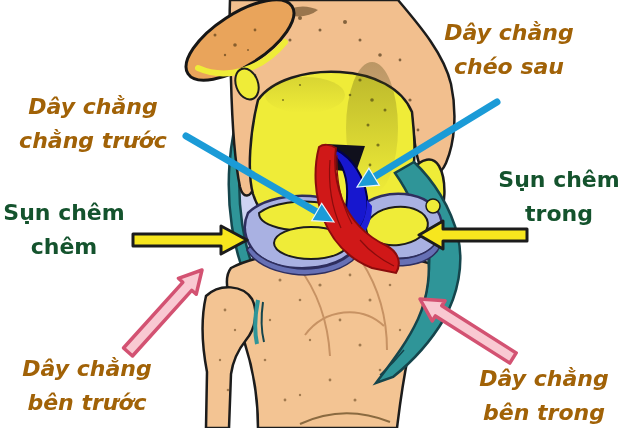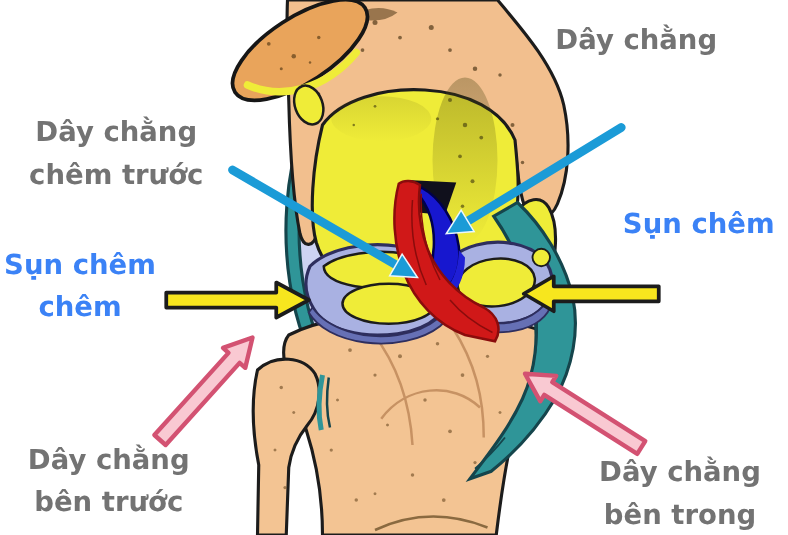--- a/index.html
+++ b/index.html
@@ -12,22 +12,22 @@
   }
   #anatomy{position:absolute;left:0;top:0;}
   .label{
     position:absolute;
     text-align:center;
     font-weight:bold;
     font-size:22px;
     line-height:34px;
     white-space:nowrap;
   }
-  .label.dark{color:#737373;}
-  .label.red{color:#3b82f6;}
+  .label.dark{color:#a16207;font-style:italic;}
+  .label.red{color:#14532d;}
   .label div{white-space:nowrap;}
 </style>
 </head>
 <body>
 
 <div id="stage">
 
   <svg id="anatomy" width="630" height="428" viewBox="0 0 630 428">
     <defs>
       <linearGradient id="shadeY" x1="0" y1="0" x2="0" y2="1">
@@ -192,34 +192,36 @@
       <polygon points="357,187 368.9,168.1 379.3,185.2" fill="#1b9bd7" stroke="#eaf6fd" stroke-width="1.2"></polygon>
     </g>
     <path d="M133,234 L221,234 L221,226 L247,240 L221,254 L221,246 L133,246 Z" fill="#f7e61e" stroke="#1c1c1c" stroke-width="3" stroke-linejoin="round"></path>
     <path d="M527,229 L443,229 L443,221 L419,235 L443,249 L443,241 L527,241 Z" fill="#f7e61e" stroke="#1c1c1c" stroke-width="3" stroke-linejoin="round"></path>
     <path d="M123.5,348 L182.8,282.3 L178.4,278.3 L202,270 L196.2,294.3 L191.7,290.3 L132.5,356 Z" fill="#f9c9d2" stroke="#d35272" stroke-width="3.5" stroke-linejoin="round"></path>
     <path d="M516.2,352.9 L441.8,305.7 L445,300.7 L420,299 L432.2,321 L435.4,315.9 L509.8,363.1 Z" fill="#f9c9d2" stroke="#d35272" stroke-width="3.5" stroke-linejoin="round"></path>
   </svg>
 
   <div class="label dark" style="left:8px;top:90px;width:170px">
     <div>Dây chằng</div>
-    <div>chêm trước</div>
+    <div>chằng trước</div>
   </div>
 
   <div class="label dark" style="left:428px;top:16px;width:162px">
     <div>Dây chằng</div>
+    <div>chéo sau</div>
   </div>
 
   <div class="label red" style="left:0px;top:196px;width:128px">
     <div>Sụn chêm</div>
     <div>chêm</div>
   </div>
 
   <div class="label red" style="left:494px;top:163px;width:130px">
     <div>Sụn chêm</div>
+    <div>trong</div>
   </div>
 
   <div class="label dark" style="left:12px;top:352px;width:150px">
     <div>Dây chằng</div>
     <div>bên trước</div>
   </div>
 
   <div class="label dark" style="left:468px;top:362px;width:152px">
     <div>Dây chằng</div>
     <div>bên trong</div>

